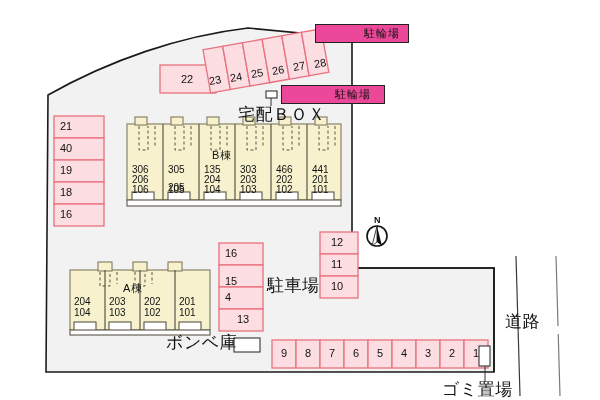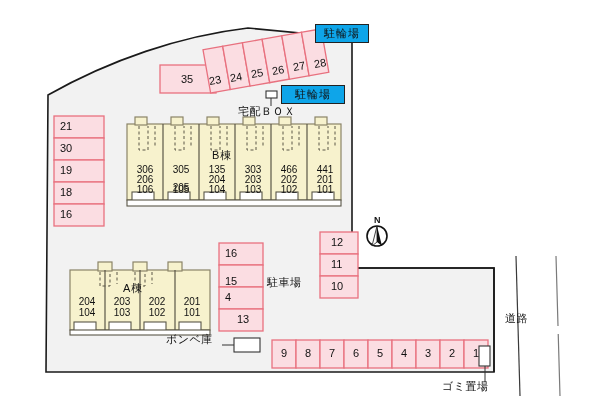--- a/index.html
+++ b/index.html
@@ -1,27 +1,27 @@
 <!DOCTYPE html>
 <html><head>
 <meta charset="utf-8">
 <style>
   html,body{margin:0;padding:0;background:#ffffff;}
   body{width:600px;height:400px;overflow:hidden;
        font-family:"Liberation Sans","DejaVu Sans",sans-serif;}
   #stage{position:relative;width:600px;height:400px;background:#ffffff;}
   #stage svg{position:absolute;left:0;top:0;}
-  .lbl{position:absolute;font-size:11px;color:#111;white-space:nowrap;
+  .lbl{position:absolute;font-size:17px;color:#111;white-space:nowrap;
        line-height:1;letter-spacing:0.5px;}
-  .boxlbl{position:absolute;border:1px solid #222;background:#0ea5e9;
+  .boxlbl{position:absolute;border:1px solid #222;background:#ec4899;
           font-size:11px;color:#111;display:flex;align-items:center;
-          justify-content:center;white-space:nowrap;letter-spacing:1px;}
+          justify-content:center;white-space:nowrap;letter-spacing:1px;padding-left:40px;}
   .stall-num{position:absolute;font-size:11px;color:#111;white-space:nowrap;
              line-height:1;}
-  .unit-num{position:absolute;font-size:10px;color:#111;text-align:center;
+  .unit-num{position:absolute;font-size:10px;color:#111;text-align:left;
             line-height:10px;white-space:nowrap;}
   .bldg-name{position:absolute;font-size:11px;color:#111;white-space:nowrap;
              letter-spacing:1px;}
   .compass-n{position:absolute;font-size:9px;color:#111;font-weight:bold;}
 </style>
 </head>
 <body>
 
 <div id="stage">
 
@@ -163,26 +163,26 @@
     </g>
 
     <g>
       <circle cx="377" cy="236" r="10" fill="#ffffff" stroke="#111" stroke-width="1.6"></circle>
       <path d="M377,226 L372,246 L377,242 Z" fill="#ffffff" stroke="#111" stroke-width="0.8"></path>
       <path d="M377,226 L382,246 L377,242 Z" fill="#111"></path>
     </g>
   </svg>
 
   <div class="stall-num" style="left:60px;top:121px">21</div>
-  <div class="stall-num" style="left:60px;top:143px">30</div>
+  <div class="stall-num" style="left:60px;top:143px">40</div>
   <div class="stall-num" style="left:60px;top:165px">19</div>
   <div class="stall-num" style="left:60px;top:187px">18</div>
   <div class="stall-num" style="left:60px;top:209px">16</div>
 
-  <div class="stall-num" style="left:181px;top:74px">35</div>
+  <div class="stall-num" style="left:181px;top:74px">22</div>
 
   <div class="stall-num" style="left:209px;top:75px;transform:rotate(-10deg)">23</div>
   <div class="stall-num" style="left:230px;top:72px;transform:rotate(-10deg)">24</div>
   <div class="stall-num" style="left:251px;top:68px;transform:rotate(-10deg)">25</div>
   <div class="stall-num" style="left:272px;top:65px;transform:rotate(-10deg)">26</div>
   <div class="stall-num" style="left:293px;top:61px;transform:rotate(-10deg)">27</div>
   <div class="stall-num" style="left:314px;top:58px;transform:rotate(-10deg)">28</div>
 
   <div class="stall-num" style="left:225px;top:248px">16</div>
   <div class="stall-num" style="left:225px;top:276px">15</div>

